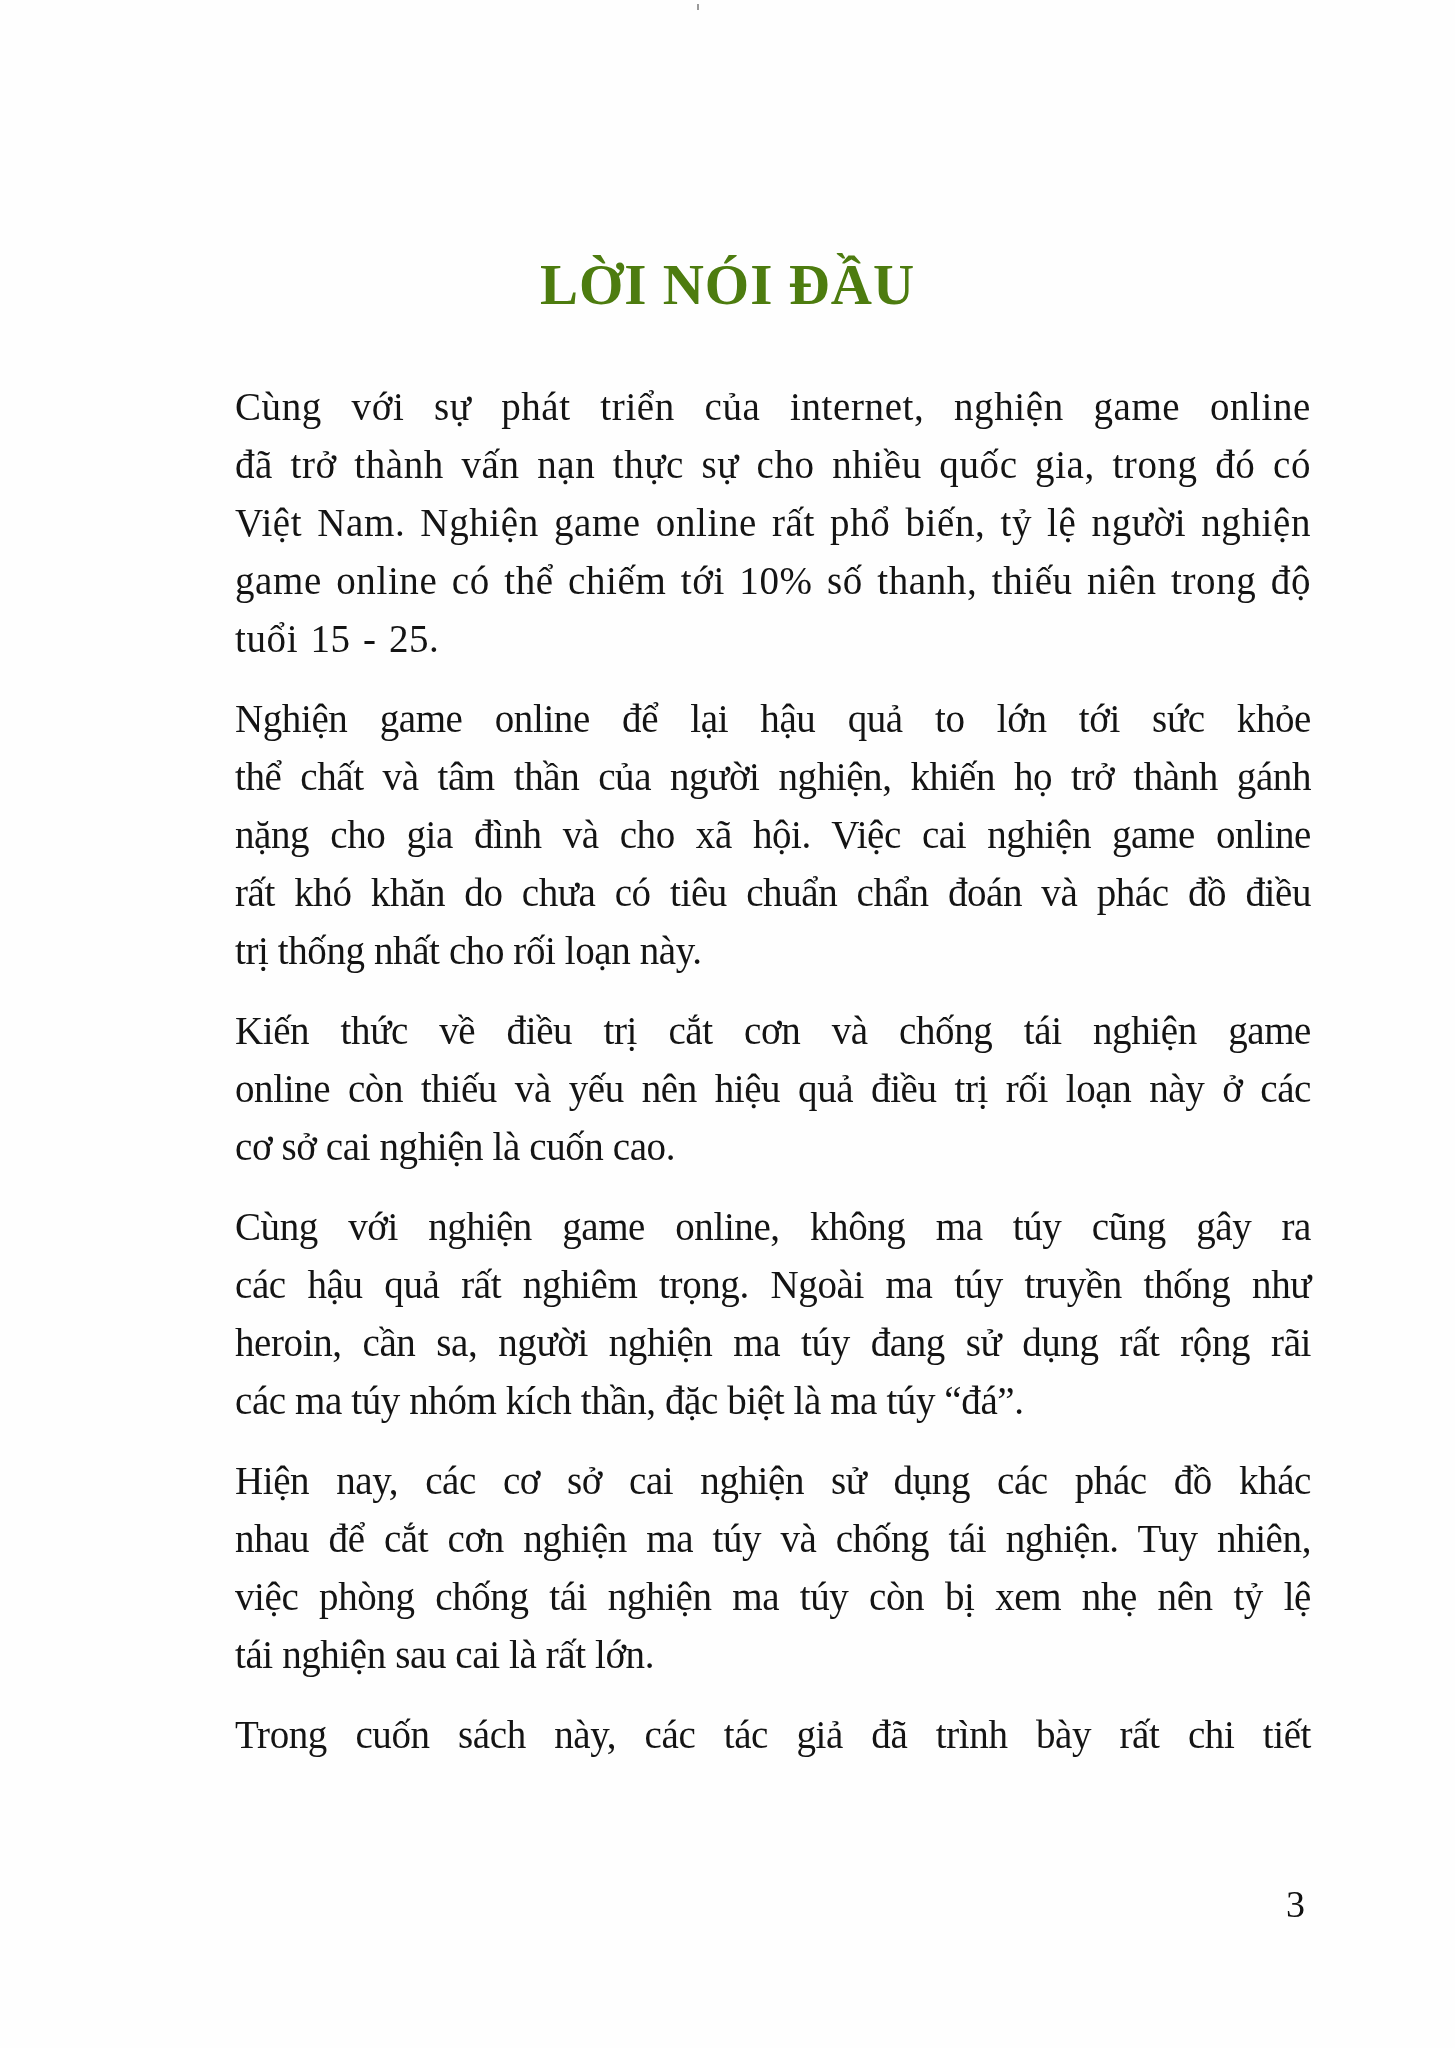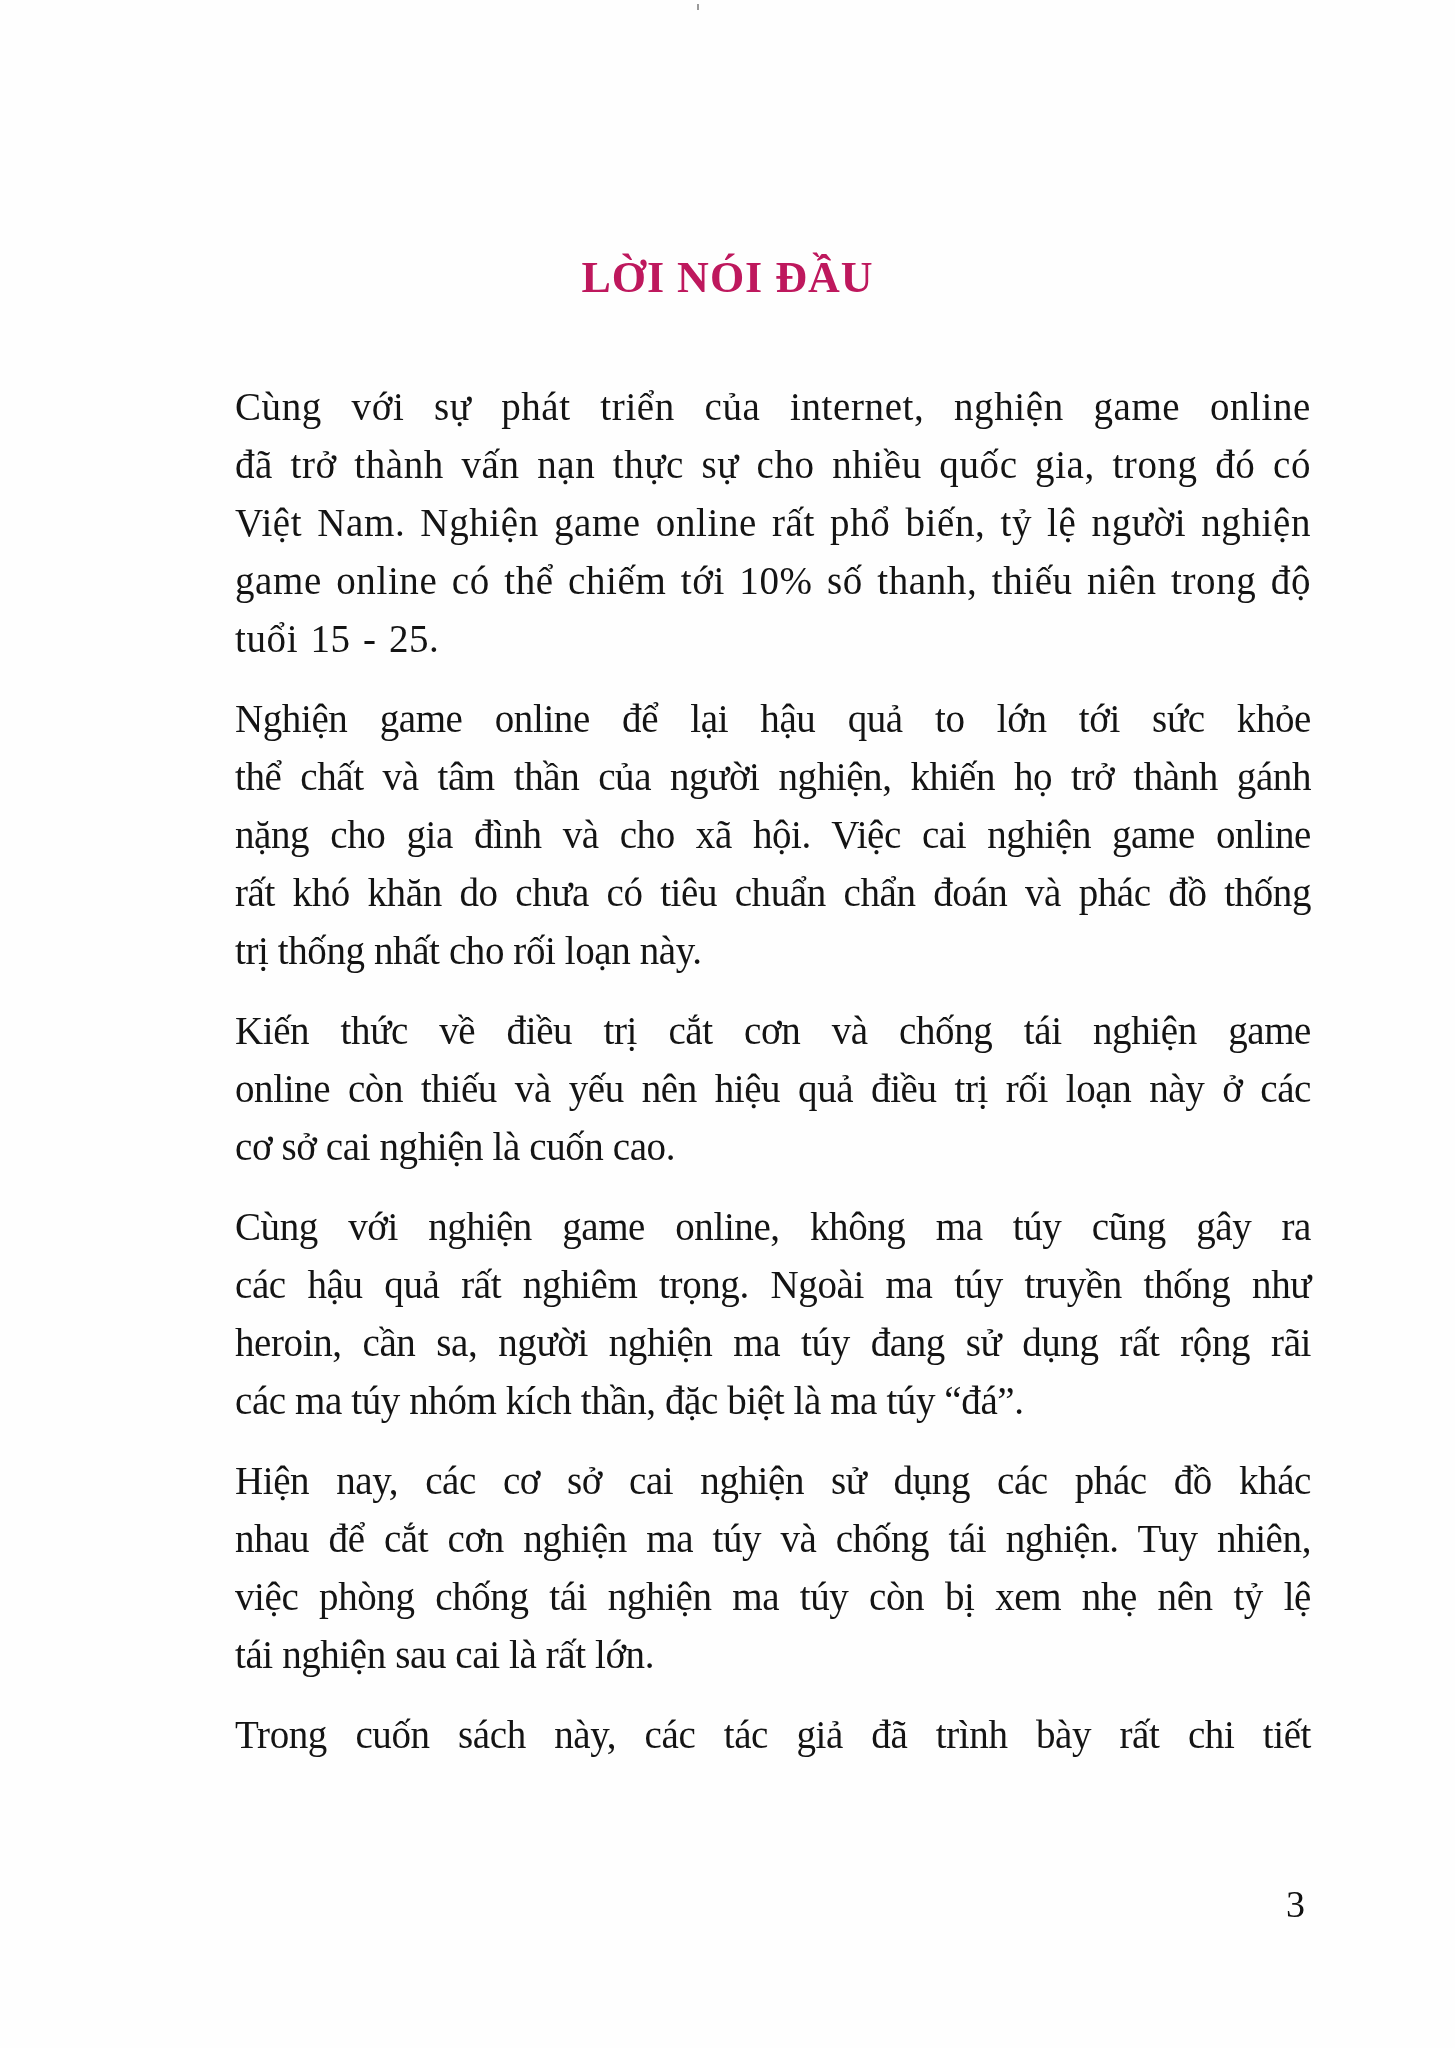--- a/index.html
+++ b/index.html
@@ -31,23 +31,23 @@
       background: #9a9a9a;
     }
     .title {
       position: absolute;
       top: 252px;
       left: 0;
       width: 1455px;
       text-align: center;
       font-family: "Liberation Serif", "DejaVu Serif", serif;
       font-weight: bold;
-      font-size: 44px;
+      font-size: 57px;
       letter-spacing: 1px;
-      color: #be185d;
+      color: #4d7c0f;
       margin: 0;
     }
     .body-text {
       position: absolute;
       left: 163px;
       top: 378px;
       width: 1148px;
     }
     .para {
       margin: 0 0 22px 0;
@@ -91,21 +91,21 @@
       <span class="line">đã trở thành vấn nạn thực sự cho nhiều quốc gia, trong đó có</span>
       <span class="line">Việt Nam. Nghiện game online rất phổ biến, tỷ lệ người nghiện</span>
       <span class="line">game online có thể chiếm tới 10% số thanh, thiếu niên trong độ</span>
       <span class="line last">tuổi 15 - 25.</span>
     </p>
 
     <p class="para narrow">
       <span class="line first">Nghiện game online để lại hậu quả to lớn tới sức khỏe</span>
       <span class="line">thể chất và tâm thần của người nghiện, khiến họ trở thành gánh</span>
       <span class="line">nặng cho gia đình và cho xã hội. Việc cai nghiện game online</span>
-      <span class="line">rất khó khăn do chưa có tiêu chuẩn chẩn đoán và phác đồ thống</span>
+      <span class="line">rất khó khăn do chưa có tiêu chuẩn chẩn đoán và phác đồ điều</span>
       <span class="line last">trị thống nhất cho rối loạn này.</span>
     </p>
 
     <p class="para narrow">
       <span class="line first">Kiến thức về điều trị cắt cơn và chống tái nghiện game</span>
       <span class="line">online còn thiếu và yếu nên hiệu quả điều trị rối loạn này ở các</span>
       <span class="line last">cơ sở cai nghiện là cuốn cao.</span>
     </p>
 
     <p class="para narrow">

